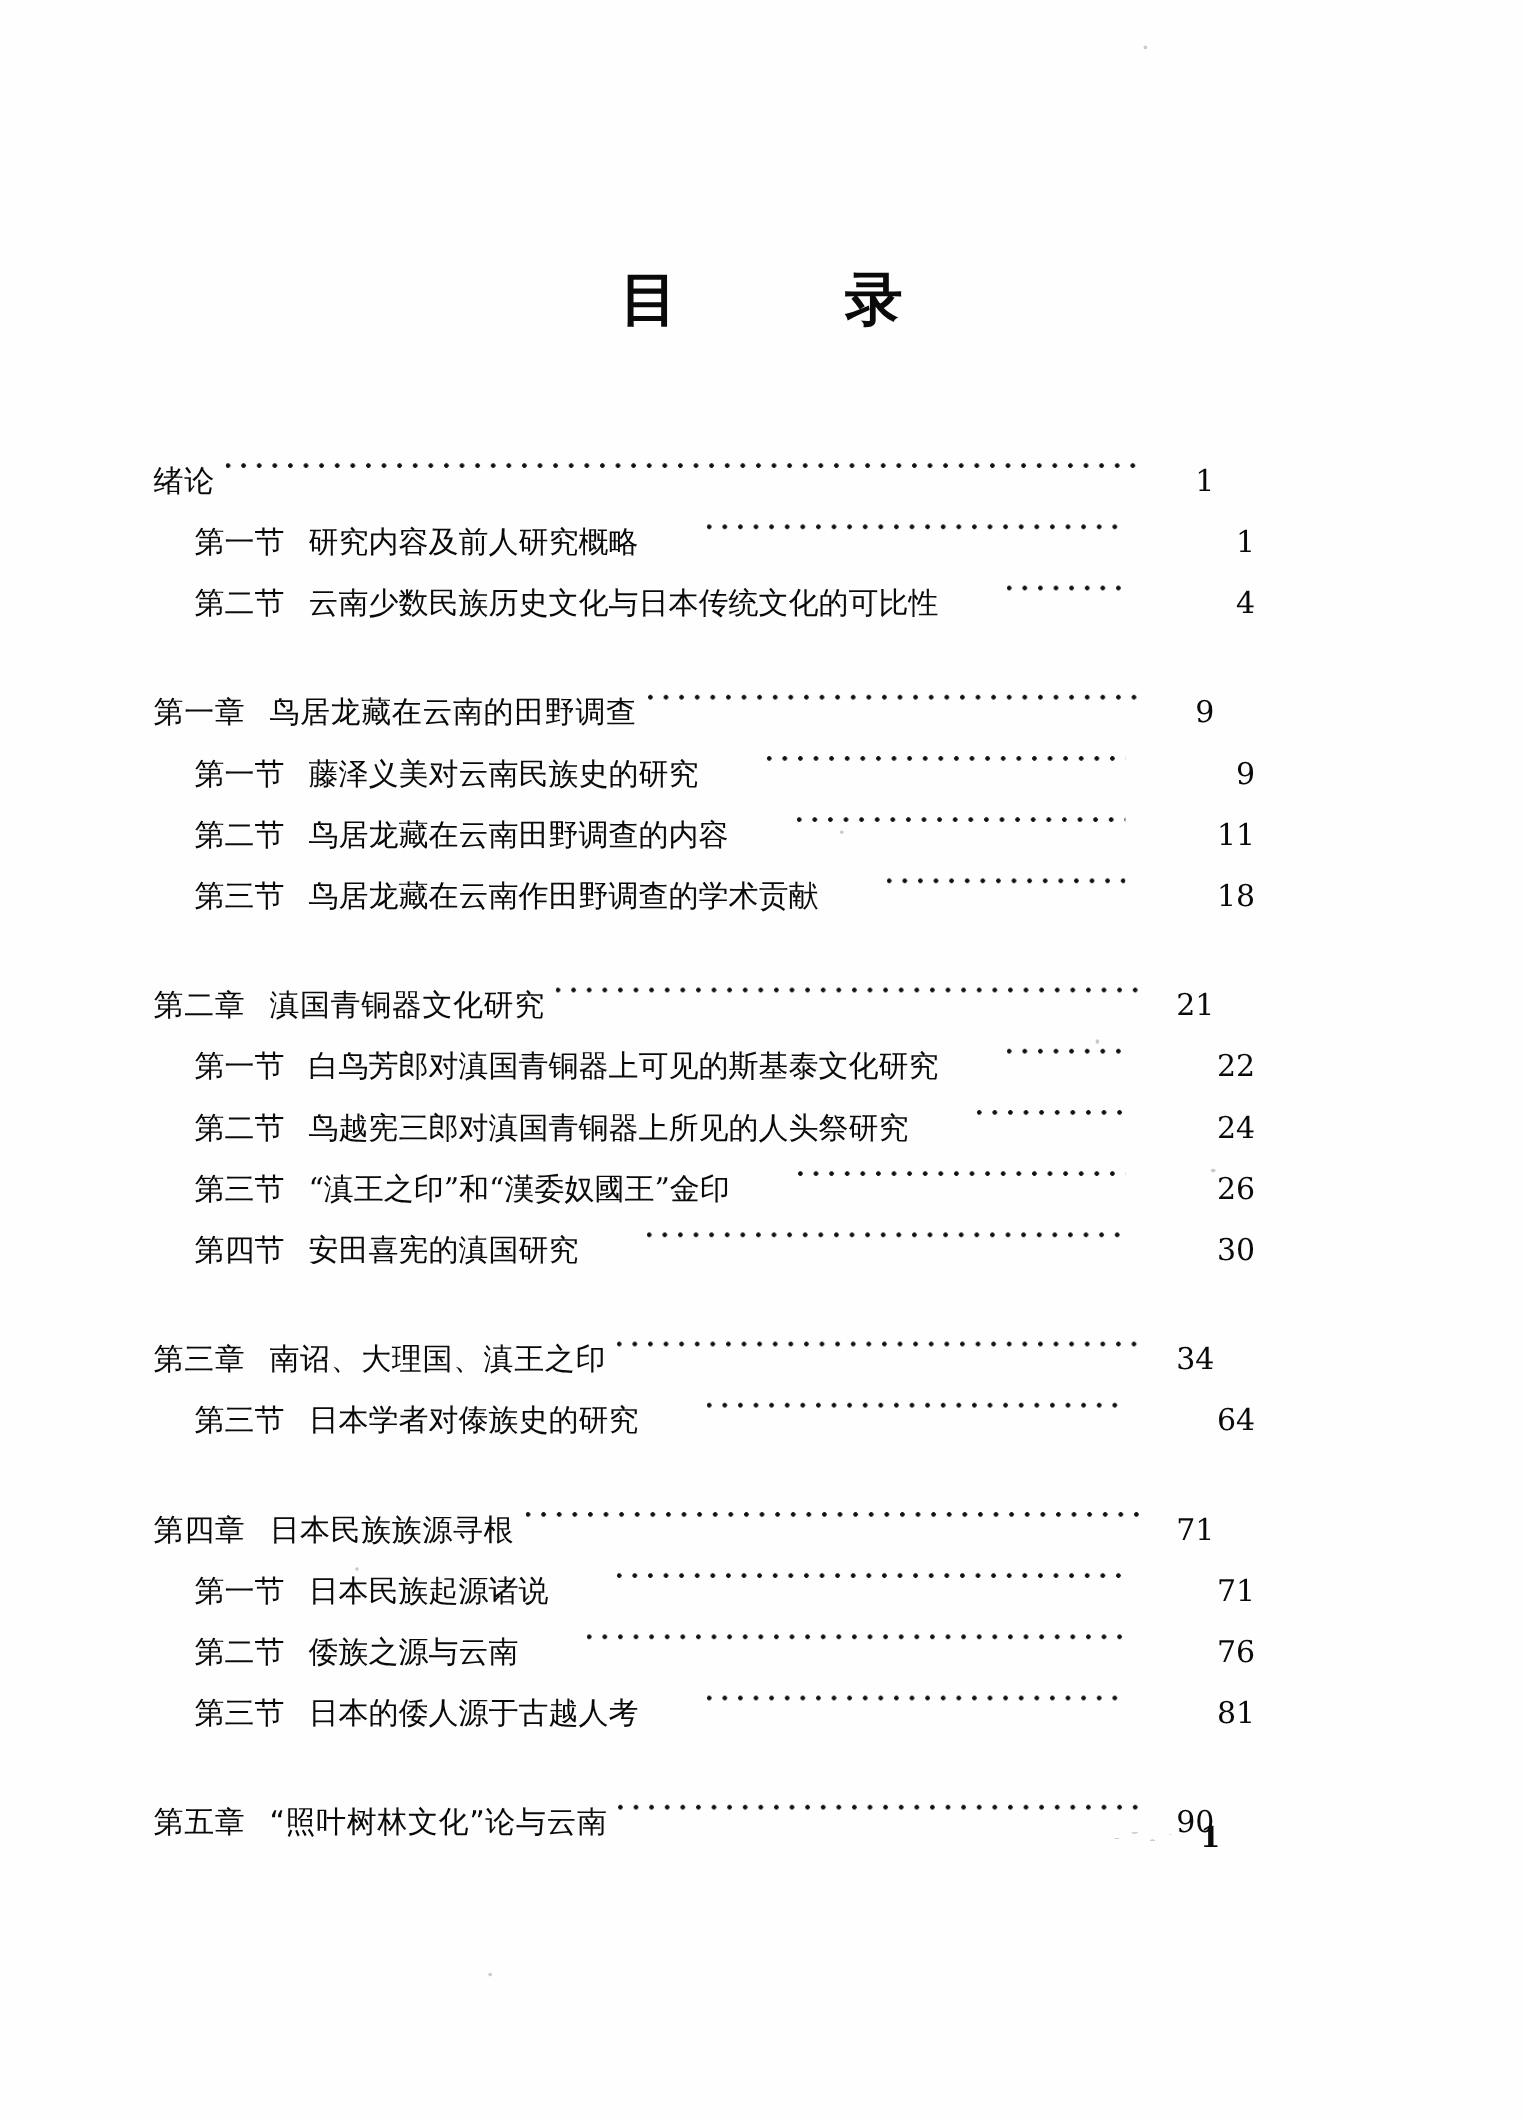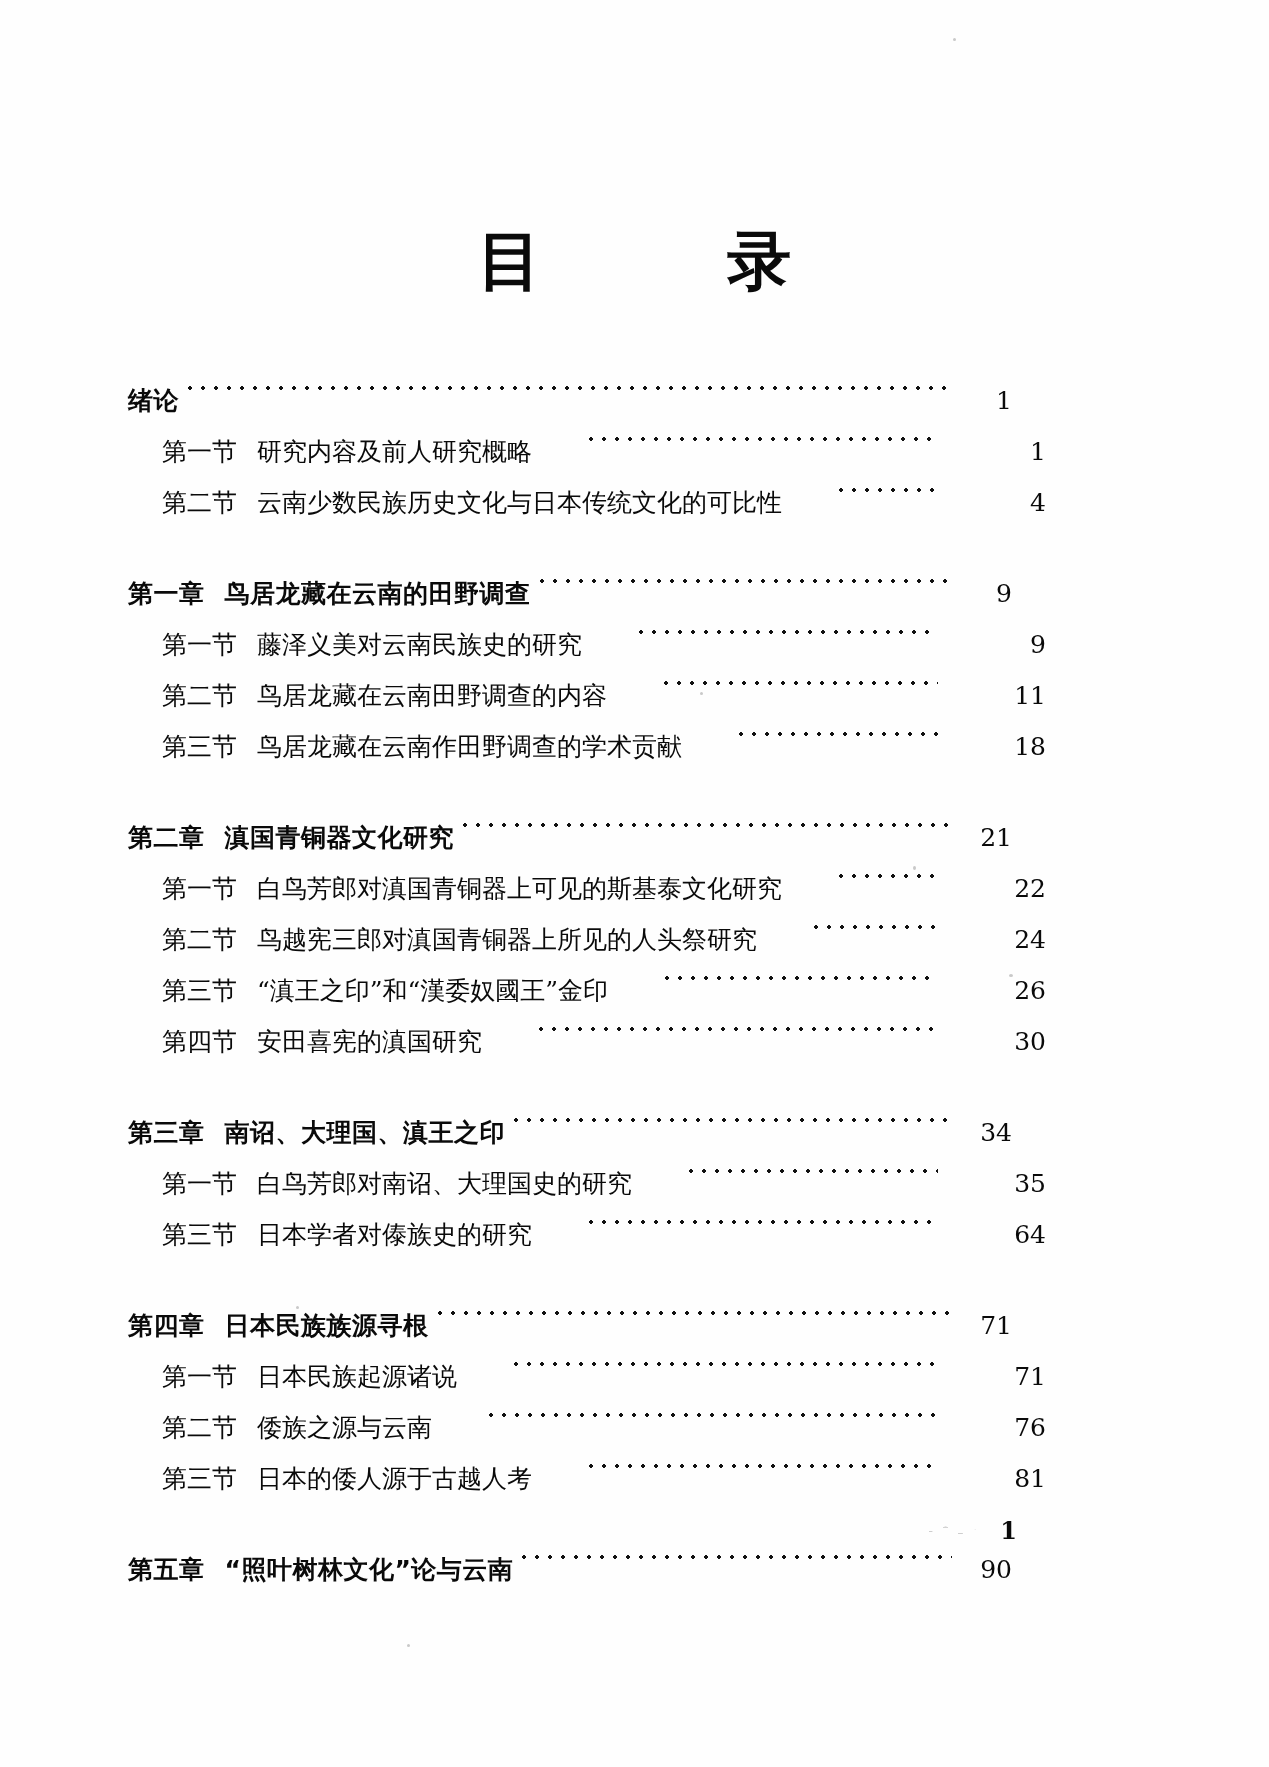--- a/index.html
+++ b/index.html
@@ -25,21 +25,21 @@
     background: #fefefe;
   }
 
   
   .toc-title {
     position: absolute;
     left: 0;
     top: 218px;
     width: 1269px;
     text-align: center;
-    font-size: 64px;
+    font-size: 48px;
     font-weight: 700;
     letter-spacing: 0.30em;
     text-indent: 0.30em;
     font-family: "DejaVu Sans", "Liberation Sans", sans-serif;
     color: #0a0a0a;
   }
 
   
   .toc-body {
     position: absolute;
@@ -65,21 +65,21 @@
 
   .toc-row .label {
     flex: 0 0 auto;
     font-size: 25px;
     line-height: 51px;
     color: #0a0a0a;
   }
 
   
   .toc-row.level-1 .label {
-    font-weight: 700;
+    font-weight: 400;
     letter-spacing: 0.5px;
   }
   .toc-row.level-1 {
     padding-left: 0;
   }
 
   
   .toc-row.level-2 {
     padding-left: 34px;
     gap: 48px;
@@ -242,25 +242,20 @@
           <span class="pageno">30</span>
         </div>
       </div>
       <div class="toc-group gap">
         <div class="toc-row level-1">
           <span class="label"><span class="num-prefix">第三章</span><span class="sep"></span><span class="entry-text">南诏、大理国、滇王之印</span></span>
           <span class="leader"></span>
           <span class="pageno">34</span>
         </div>
         <div class="toc-row level-2">
-          <span class="label"><span class="num-prefix">第一节</span><span class="sep"></span><span class="entry-text">白鸟芳郎对南诏、大理国史的研究</span></span>
-          <span class="leader"></span>
-          <span class="pageno">35</span>
-        </div>
-        <div class="toc-row level-2">
           <span class="label"><span class="num-prefix">第三节</span><span class="sep"></span><span class="entry-text">日本学者对傣族史的研究</span></span>
           <span class="leader"></span>
           <span class="pageno">64</span>
         </div>
       </div>
       <div class="toc-group gap">
         <div class="toc-row level-1">
           <span class="label"><span class="num-prefix">第四章</span><span class="sep"></span><span class="entry-text">日本民族族源寻根</span></span>
           <span class="leader"></span>
           <span class="pageno">71</span>

